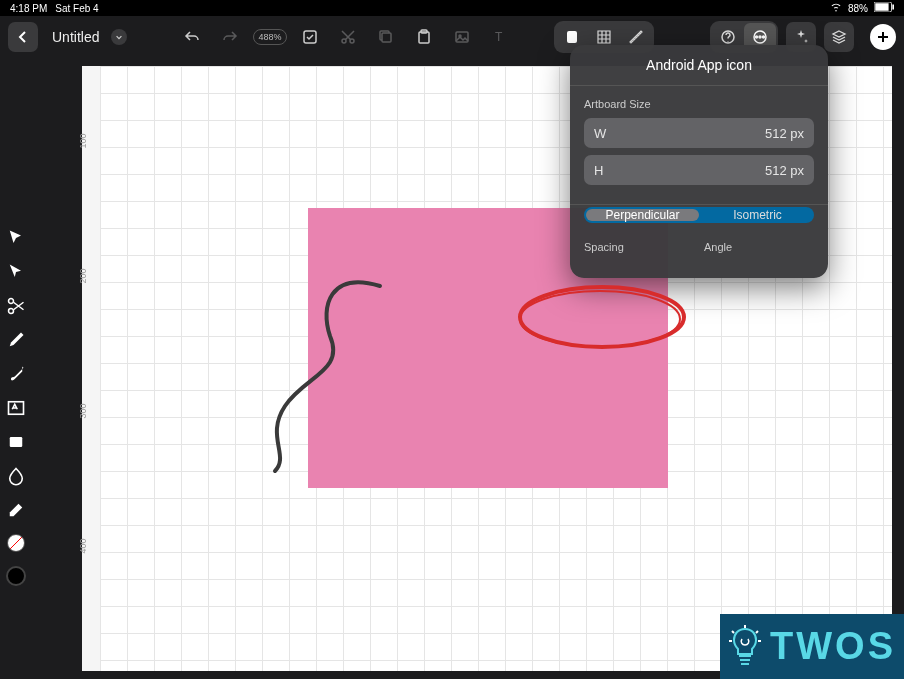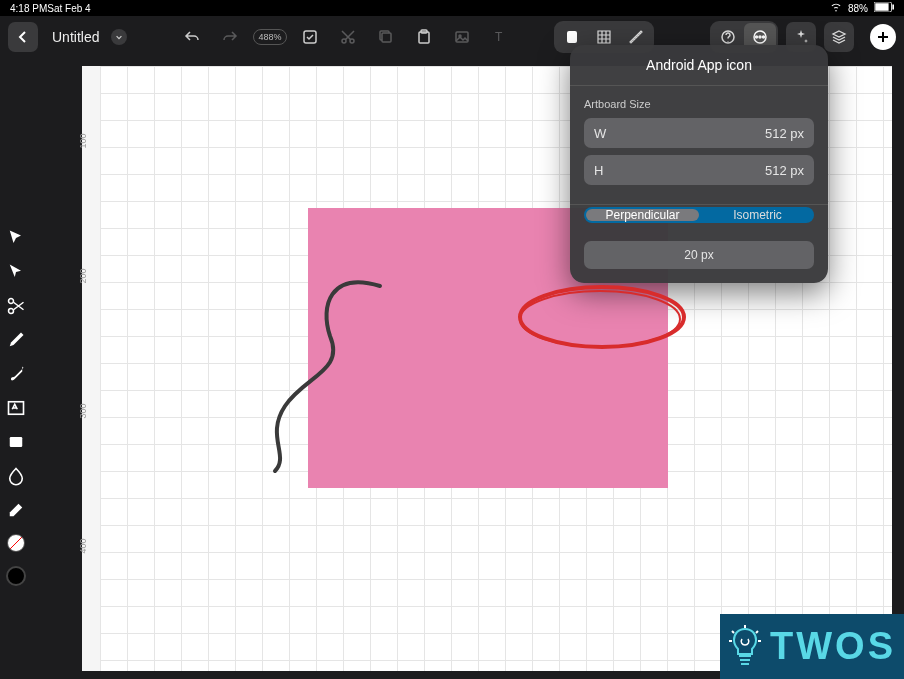--- a/index.html
+++ b/index.html
@@ -16,21 +16,21 @@
   .status-bar {
     height: 16px;
     background: #000;
     padding: 0 10px;
     display: flex;
     justify-content: space-between;
     align-items: center;
     color: #fff;
     font-size: 10px;
   }
-  .status-left { display: flex; }
+  .status-left { display: flex; gap: 8px; }
   .status-right { display: flex; gap: 6px; align-items: center; }
 
   
   .topbar {
     height: 42px;
     background: #1c1c1e;
     display: flex;
     align-items: center;
     padding: 0 8px;
     gap: 8px;
@@ -559,24 +559,29 @@
     <div class="field-row">
       <span class="fk">H</span>
       <span class="fv">512 px</span>
     </div>
   </div>
   <div class="divider"></div>
   <div class="seg">
     <div class="seg-item sel">Perpendicular</div>
     <div class="seg-item">Isometric</div>
   </div>
+  <div class="spacing-row">
+    <div class="col">
+      <div class="lbl">Spacing</div>
+    </div>
+    <div class="col">
+      <div class="lbl">Angle</div>
+    </div>
+  </div>
   <div class="spacing-row" style="margin-bottom:14px">
-    <div class="col">
-      <div class="val-box">20 px</div>
-    </div>
   </div>
 </div>
 
 <div class="annot">
   <svg viewBox="0 0 180 75">
     <ellipse cx="90" cy="37" rx="82" ry="30" fill="none" stroke="#d82c2c" stroke-width="4"></ellipse>
     <ellipse cx="88" cy="39" rx="80" ry="28" fill="none" stroke="#d82c2c" stroke-width="2"></ellipse>
   </svg>
 </div>
 

